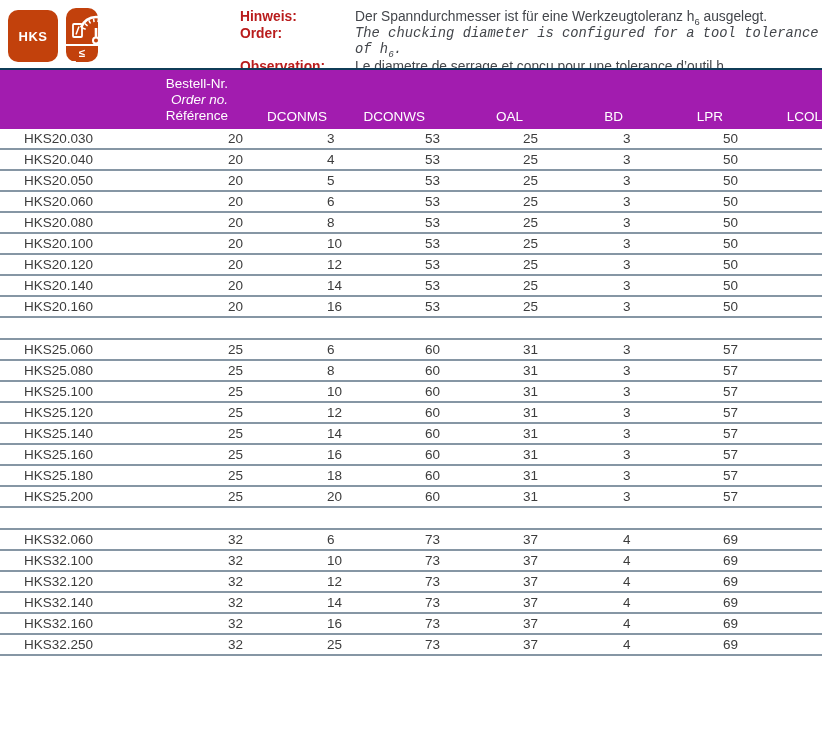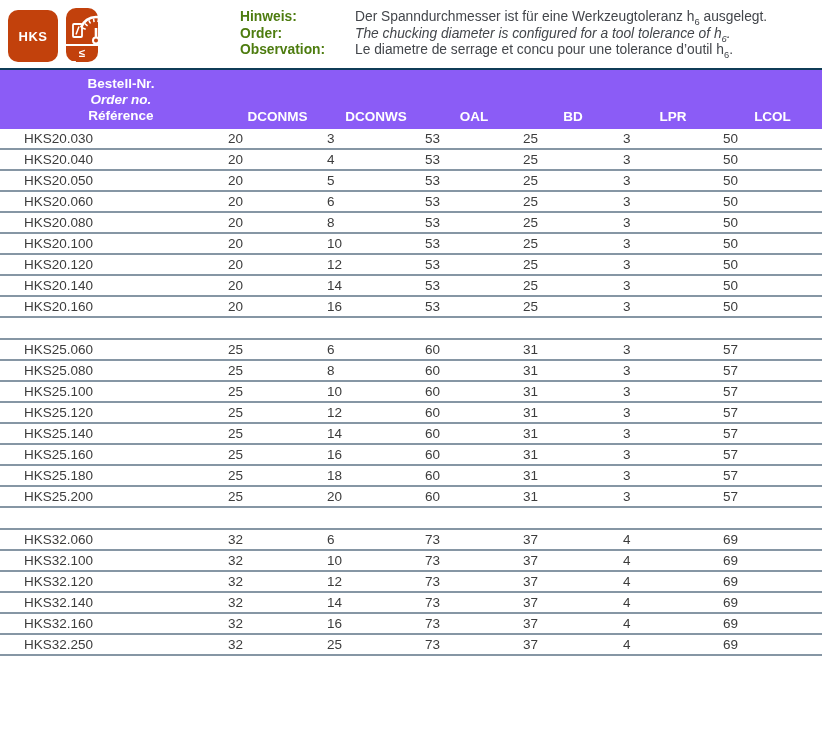--- a/index.html
+++ b/index.html
@@ -35,37 +35,37 @@
   .badge-gauge .tol-label {
     position: absolute; left: 0; right: 0; top: 39px;
     text-align: center; font-size: 11.5px; font-weight: bold;
   }
 
   .note-block {
     position: absolute; left: 240px; top: 9px;
     font-size: 13.8px; line-height: 16.5px; color: #43464b;
   }
   .note-row { display: flex; }
-  .note-label { width: 115px; font-weight: bold; color: #4d7c0f; flex: 0 0 115px; }
-  .note-row.italic .note-text { font-style: italic; }
+  .note-label { width: 115px; font-weight: bold; color: #b91c1c; flex: 0 0 115px; }
+  .note-row.italic .note-text { font-style: italic; font-family: Liberation Mono, monospace; }
   sub.h6 { font-size: 0.68em; line-height: 0; }
 
   
   table.spec {
     position: absolute; left: 0; top: 68px;
     width: 822px;
     border-collapse: collapse;
     table-layout: fixed;
     font-size: 13.5px;
   }
   table.spec thead th {
-    background: #8b5cf6;
+    background: #a21caf;
     color: #ffffff;
-    font-weight: bold;
-    text-align: center;
+    font-weight: normal;
+    text-align: right;
     vertical-align: bottom;
     padding: 6px 0 5px 0;
     border-top: 2px solid #0f3c57;
   }
   table.spec thead th.first { padding-left: 14px; }
   .hdr-line { line-height: 16px; }
   .hdr-line.italic { font-style: italic; }
   table.spec td {
     height: 19px;
     border-bottom: 2px solid #8696a4;

